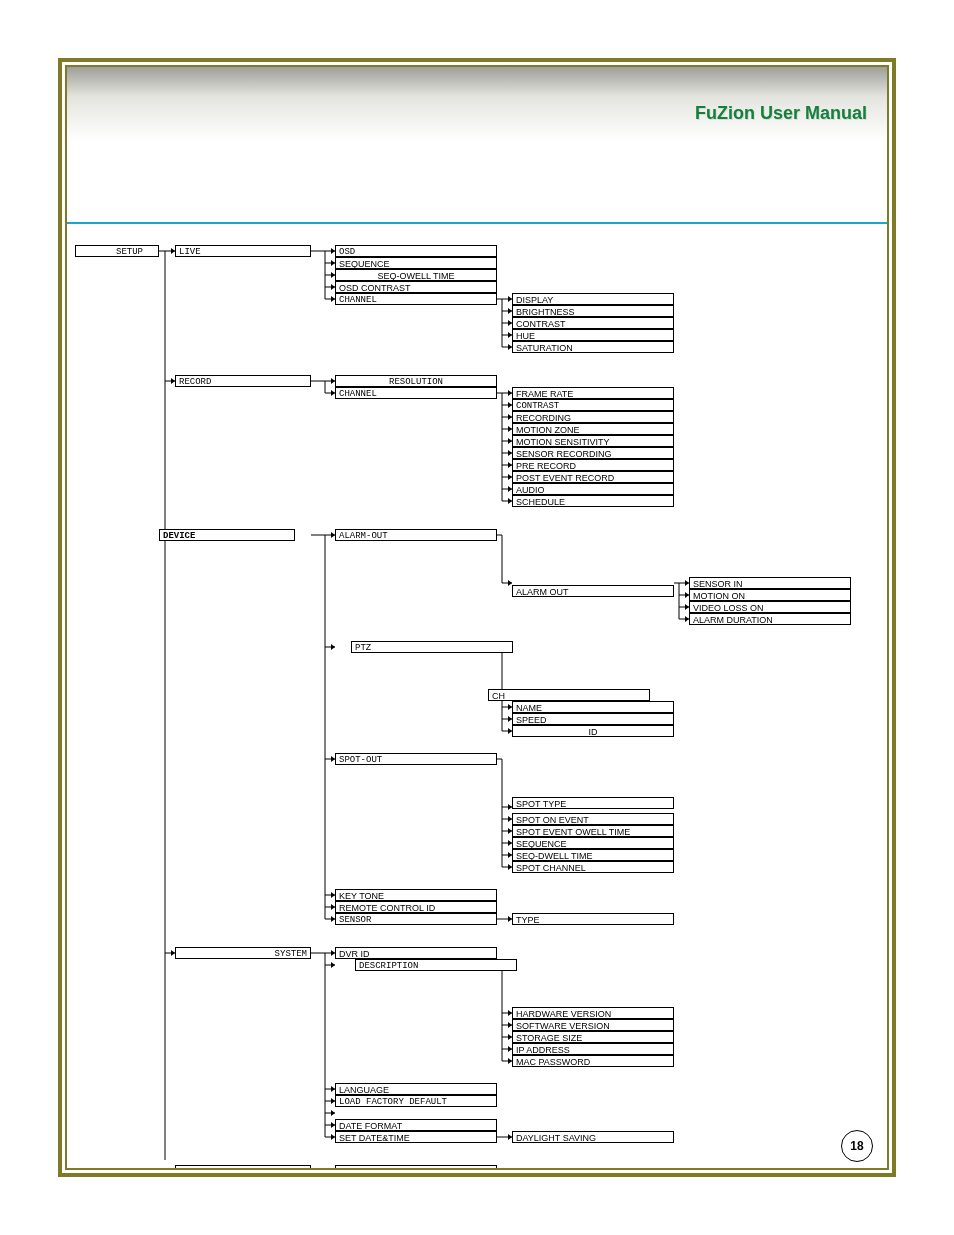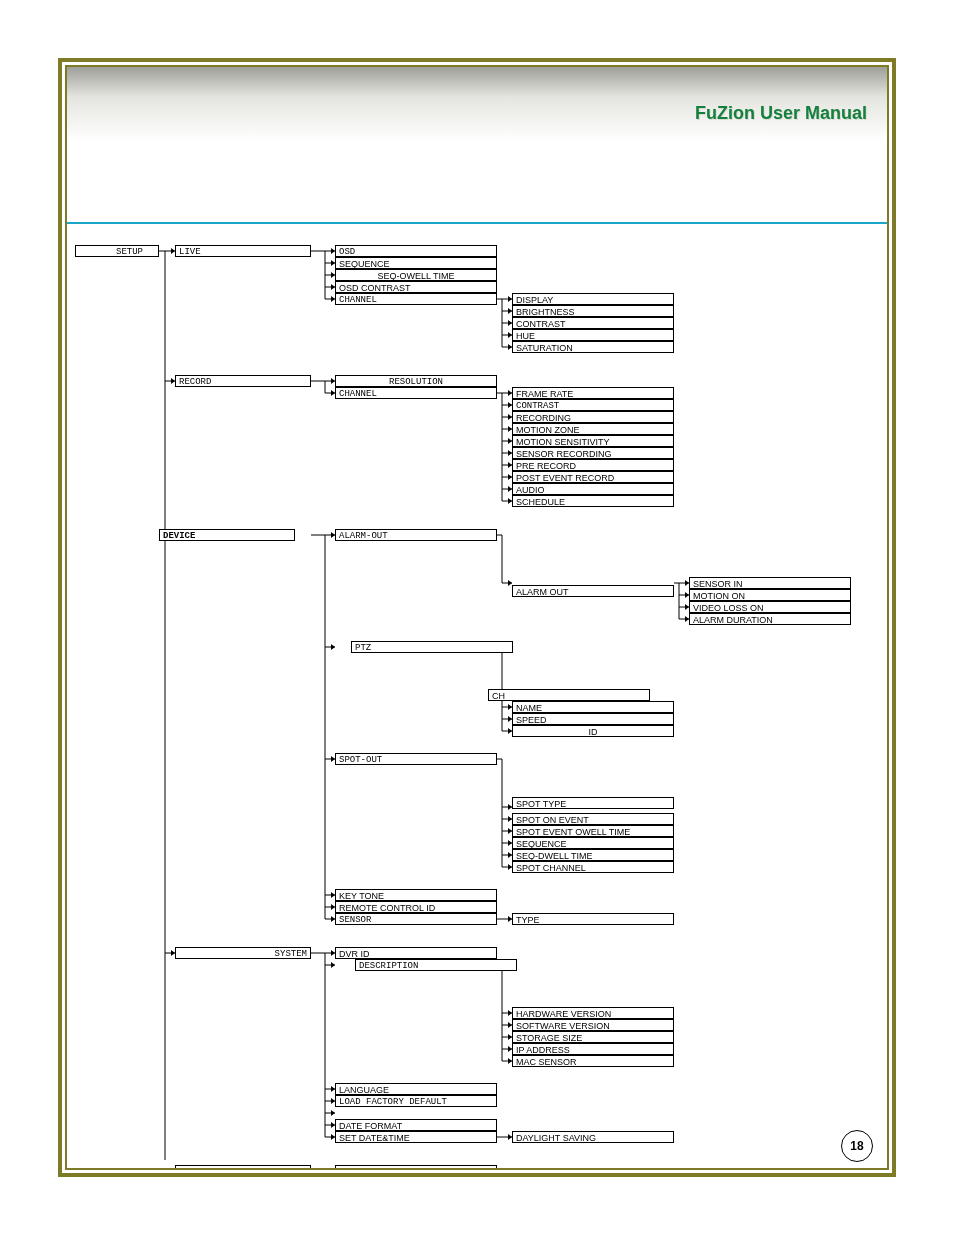--- a/index.html
+++ b/index.html
@@ -441,21 +441,21 @@
           <div class="node u" style="left: 268px; top: 664px; width: 162px;">REMOTE CONTROL ID</div>
           <div class="node" style="left: 268px; top: 676px; width: 162px;">SENSOR</div>
           <div class="node u" style="left: 445px; top: 676px; width: 162px;">TYPE</div>
           <div class="node" style="left: 108px; top: 710px; width: 136px; text-align: right;">SYSTEM</div>
           <div class="node u" style="left: 268px; top: 710px; width: 162px;">DVR ID</div>
           <div class="node" style="left: 268px; top: 722px; width: 162px; margin-left: 20px;">DESCRIPTION</div>
           <div class="node u" style="left: 445px; top: 770px; width: 162px;">HARDWARE VERSION</div>
           <div class="node u" style="left: 445px; top: 782px; width: 162px;">SOFTWARE VERSION</div>
           <div class="node u" style="left: 445px; top: 794px; width: 162px;">STORAGE SIZE</div>
           <div class="node u" style="left: 445px; top: 806px; width: 162px;">IP ADDRESS</div>
-          <div class="node u" style="left: 445px; top: 818px; width: 162px;">MAC SENSOR</div>
+          <div class="node u" style="left: 445px; top: 818px; width: 162px;">MAC PASSWORD</div>
           <div class="node u" style="left: 268px; top: 846px; width: 162px;">LANGUAGE</div>
           <div class="node" style="left: 268px; top: 858px; width: 162px;">LOAD FACTORY DEFAULT</div>
           <div class="node u" style="left: 268px; top: 870px; width: 162px; margin-top: 18px;">LOAD DEFAULT</div>
           <div class="node u" style="left: 268px; top: 882px; width: 162px;">DATE FORMAT</div>
           <div class="node u" style="left: 268px; top: 894px; width: 162px;">SET DATE&amp;TIME</div>
           <div class="node u" style="left: 445px; top: 894px; width: 162px;">DAYLIGHT SAVING</div>
           <div class="node" style="left: 108px; top: 928px; width: 136px;">SECURITY</div>
           <div class="node u" style="left: 268px; top: 928px; width: 162px;">ADMIN PASSWORD</div>
         </div>
 

